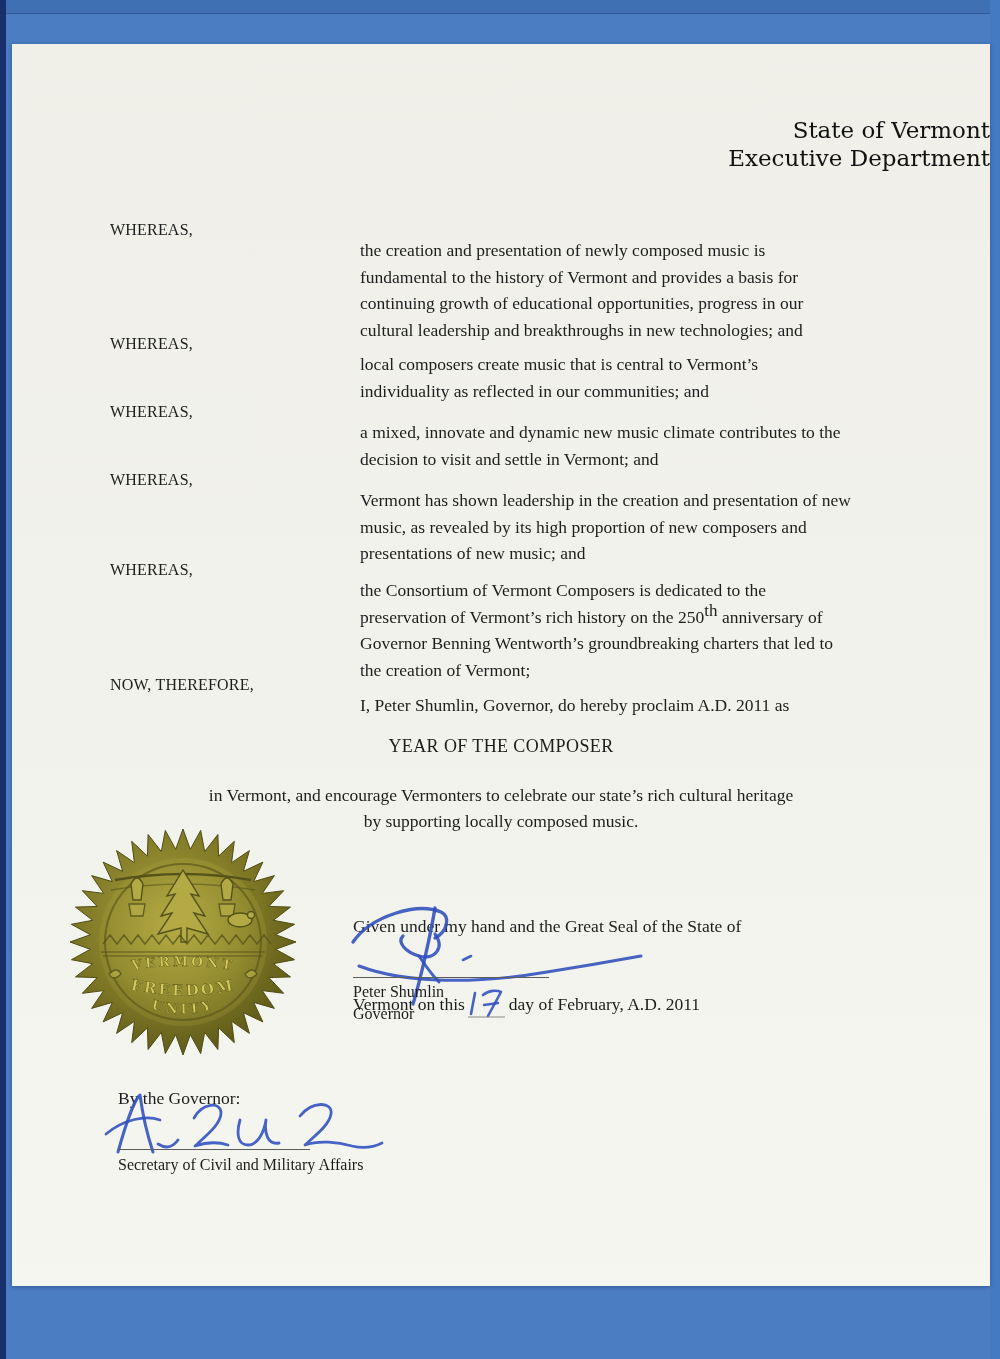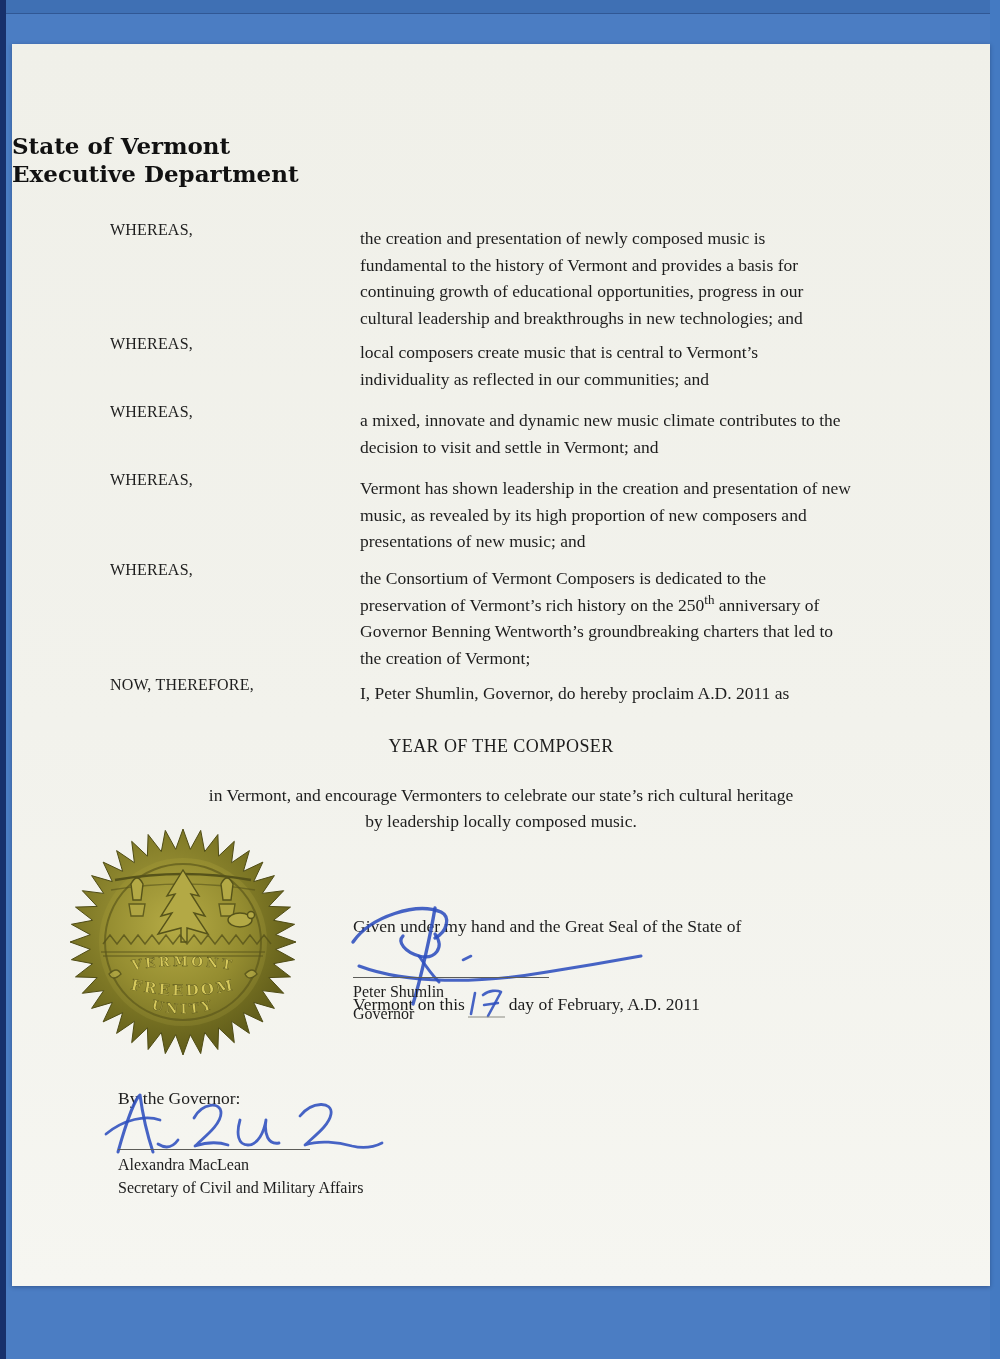--- a/index.html
+++ b/index.html
@@ -12,27 +12,27 @@
   .mat-top-band{position:absolute;left:0;top:0;width:1000px;height:13px;background:#3f70b4;border-bottom:1px solid rgba(20,40,90,.35);}
   .mat-left-strip{position:absolute;left:0;top:0;width:6px;height:1359px;background:#17306b;}
   .mat-right-shade{position:absolute;right:0;top:0;width:10px;height:1359px;background:#447ac2;}
   
   .paper{
     position:absolute;left:12px;top:44px;width:978px;height:1242px;
     background:linear-gradient(180deg,#f0f0e9 0%,#f2f2ec 55%,#f6f6f1 100%);
     box-shadow:0 1px 4px rgba(25,45,85,.45);
     color:#1d1d1d;
   }
-  .hdr{position:absolute;left:0;top:88px;width:100%;text-align:left;
-       font-family:"DejaVu Serif", serif;font-weight:bold;font-size:23px;line-height:28px;color:#111;}
+  .hdr{position:absolute;left:0;top:72px;width:100%;text-align:right;
+       font-family:"DejaVu Serif", serif;font-weight:normal;font-size:23px;line-height:28px;color:#111;}
   .block{position:absolute;left:0;width:100%;}
   .wlabel{position:absolute;left:98px;top:0;font-weight:normal;font-size:16px;letter-spacing:.2px;white-space:nowrap;}
-  .wtext{position:absolute;left:348px;top:4px;width:545px;font-size:17.5px;line-height:26.5px;white-space:pre-line;}
+  .wtext{position:absolute;left:348px;top:16px;width:545px;font-size:17.5px;line-height:26.5px;white-space:pre-line;}
   .pre{white-space:pre-line;}
-  sup.sup{font-size:13px;vertical-align:super;line-height:0;}
+  sup.sup{font-size:17px;vertical-align:super;line-height:0;}
   .title-line{position:absolute;left:0;top:692px;width:100%;text-align:center;
       font-weight:normal;font-size:18px;letter-spacing:.4px;}
   .closing{position:absolute;left:149px;top:738px;width:680px;text-align:center;
       font-size:17.5px;line-height:26px;}
   .given{position:absolute;left:341px;top:822px;width:480px;font-size:17.5px;line-height:25px;}
   .given-row{display:block;margin-top:48px;}
   .day-svg{display:inline-block;vertical-align:-9px;margin:0 2px;}
   .sig-svg{position:absolute;pointer-events:none;}
   .sig-line{position:absolute;height:0;border-top:1.2px solid #5c5c58;}
   .sig-name{position:absolute;font-size:16px;line-height:22px;}
@@ -87,21 +87,21 @@
   </div>
 
   <div class="block" style="top:632px;">
     <span class="wlabel">NOW, THEREFORE,</span>
     <span class="wtext">I, Peter Shumlin, Governor, do hereby proclaim A.D. 2011 as</span>
   </div>
 
   <div class="title-line">YEAR OF THE COMPOSER</div>
 
   <div class="closing pre">in Vermont, and encourage Vermonters to celebrate our state’s rich cultural heritage
-by leadership locally composed music.</div>
+by supporting locally composed music.</div>
 
   <svg class="seal-svg" width="240" height="240" viewBox="0 0 240 240">
     <defs>
       <radialGradient id="gBurst" cx="42%" cy="38%" r="70%">
         <stop offset="0%" stop-color="#a89f3d"></stop>
           <stop offset="60%" stop-color="#7b7524"></stop>
           <stop offset="100%" stop-color="#565316"></stop>
       </radialGradient>
       <radialGradient id="gDisc" cx="45%" cy="40%" r="75%">
         <stop offset="0%" stop-color="#b5ab45"></stop>
@@ -174,17 +174,16 @@
   <svg class="sig-svg" style="left:88px;top:1046px;" width="300" height="74" viewBox="0 0 300 74">
     <path class="ink" stroke-width="3" d="M 18,62 C 28,26 36,8 40,5 C 42,20 47,44 53,62"></path>
     <path class="ink" stroke-width="2.8" d="M 6,44 C 24,29 46,25 60,30"></path>
     <path class="ink" stroke-width="2.8" d="M 58,54 C 66,59 73,57 78,50"></path>
     <path class="ink" stroke-width="2.8" d="M 94,28 C 102,13 121,11 121,23 C 121,35 103,48 95,56 C 107,52 119,52 128,55"></path>
     <path class="ink" stroke-width="2.8" d="M 140,30 C 136,44 138,55 148,55 C 158,55 164,42 166,30 C 164,44 168,55 179,53"></path>
     <path class="ink" stroke-width="2.8" d="M 200,26 C 212,11 233,11 231,24 C 229,36 213,47 205,55 C 219,50 238,52 252,56 C 264,59 274,57 282,53"></path>
   </svg>
   <div class="sig-line" style="left:106px;top:1105px;width:192px;"></div>
   <div class="sig-name" style="left:106px;top:1109px;line-height:23px;">
-    <div>Alexandra MacLean</div>
     <div>Secretary of Civil and Military Affairs</div>
   </div>
 
 </div>
 
 </body></html>

